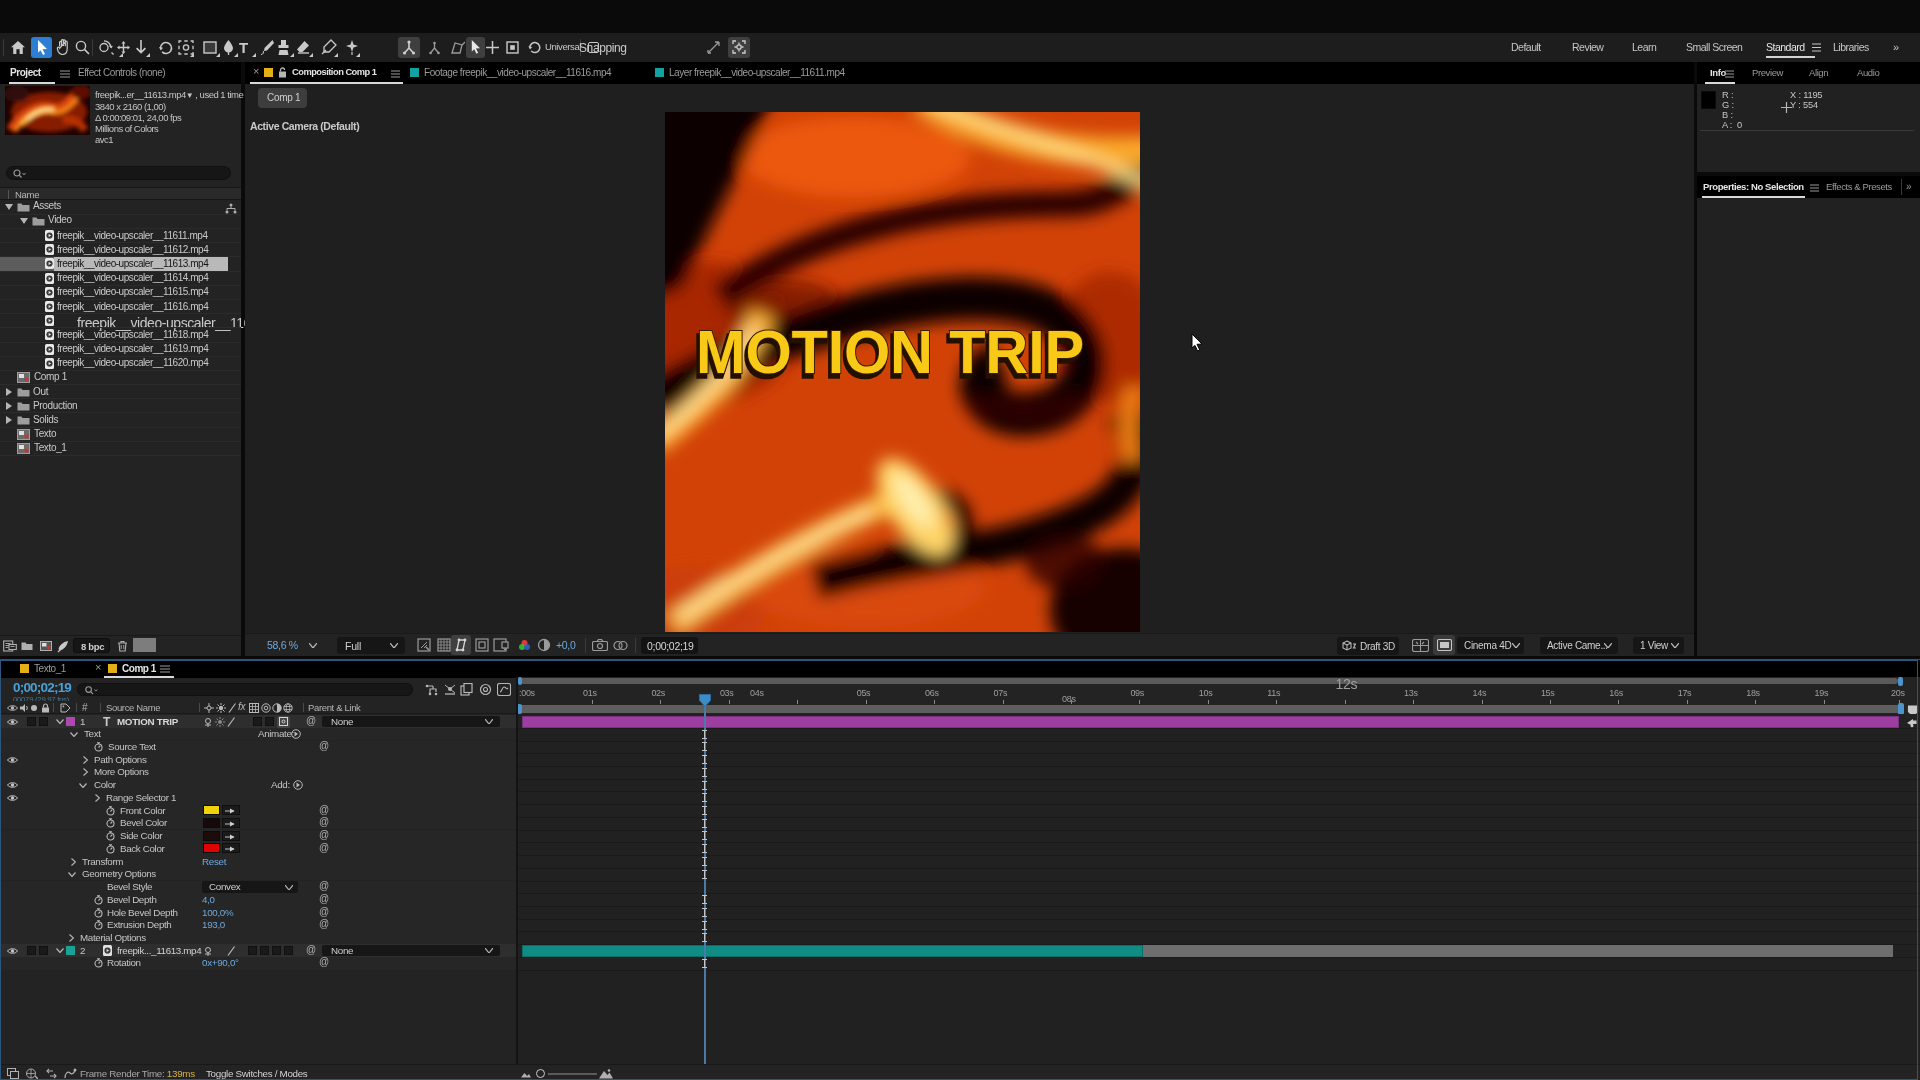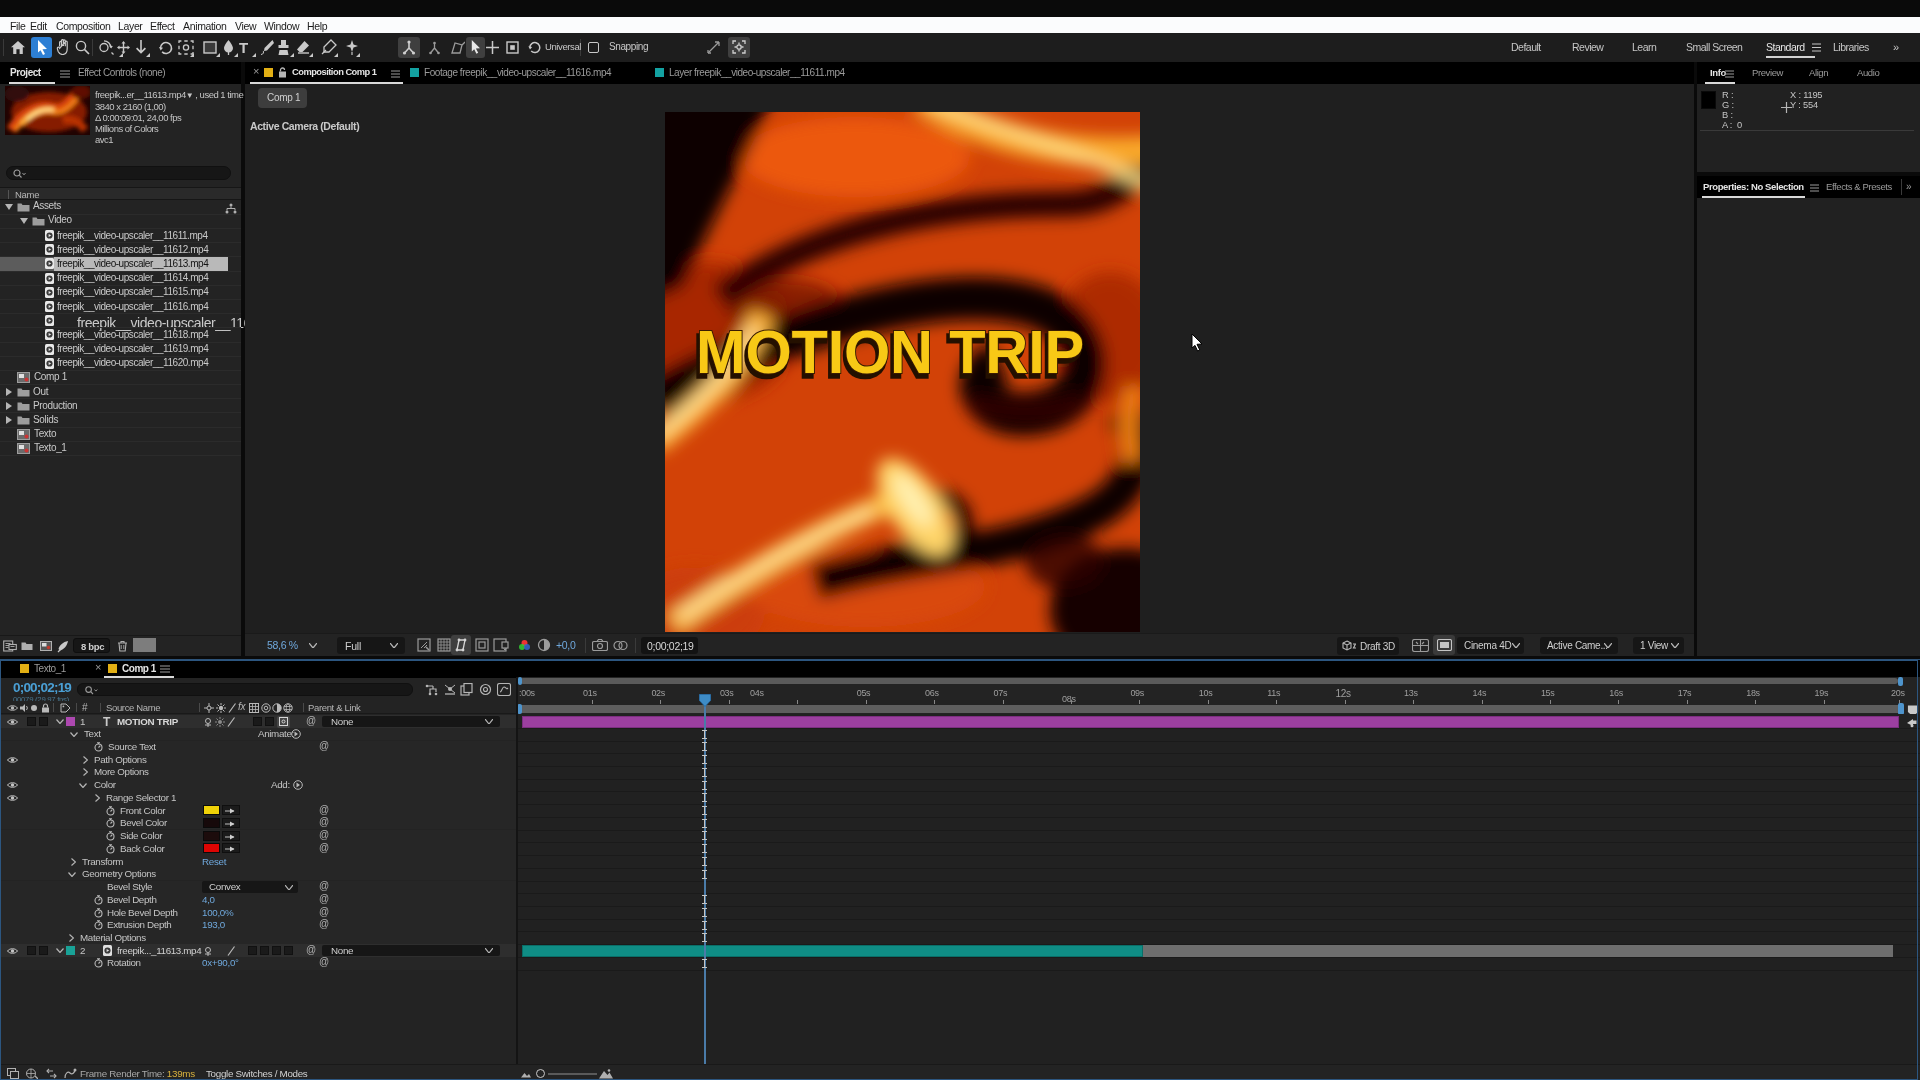--- a/index.html
+++ b/index.html
@@ -29,31 +29,20 @@
 #timeline{left:0;top:659px;width:1920px;height:421px;background:#232323;border-top:1px solid #2d5379;}
 .trow{position:absolute;left:0;width:517px;height:13px;}
 .bluev{color:#6fa8dc;}
 .ibeam{position:absolute;width:5px;height:9px;border-top:1px solid #c5c5c5;border-bottom:1px solid #c5c5c5;background:linear-gradient(to right,transparent 2px,#c5c5c5 2px,#c5c5c5 3px,transparent 3px);}
 </style>
 </head>
 <body>
 <div id="app">
 
 
-  <div class="abs" id="menubar">
-    <div class="menuitem" style="left:10px;">File</div>
-    <div class="menuitem" style="left:30px;">Edit</div>
-    <div class="menuitem" style="left:56px;">Composition</div>
-    <div class="menuitem" style="left:118px;">Layer</div>
-    <div class="menuitem" style="left:150px;">Effect</div>
-    <div class="menuitem" style="left:183px;">Animation</div>
-    <div class="menuitem" style="left:235px;">View</div>
-    <div class="menuitem" style="left:264px;">Window</div>
-    <div class="menuitem" style="left:307px;">Help</div>
-  </div>
 
   <div class="abs" id="toolbar">
     <div class="abs" style="left:3px;top:6px;width:1px;height:17px;background:#3a3a3a;"></div>
     <svg class="abs" style="left:10px;top:7px;" width="16" height="15" viewBox="0 0 16 15">
         <path d="M8 1 L15 7.2 12.8 7.2 12.8 14 9.6 14 9.6 9.2 6.4 9.2 6.4 14 3.2 14 3.2 7.2 1 7.2 Z" fill="#c9c9c9"></path>
       </svg>
     <div class="abs" style="left:31px;top:4px;width:21px;height:21px;background:#2d7fd4;border-radius:3px;"></div>
     <svg class="abs" style="left:36px;top:7px;" width="12" height="15" viewBox="0 0 12 15">
         <path d="M2 0 L11 9 6.5 9.3 9 14 7 15 4.6 10.2 2 12.6 Z" fill="#fff"></path>
       </svg>
@@ -175,21 +164,21 @@
         <rect x="1" y="1" width="11" height="11" fill="none" stroke="#c9c9c9" stroke-width="1.4"></rect>
         <rect x="4.2" y="4.2" width="4.6" height="4.6" fill="#c9c9c9"></rect>
       </svg>
     <svg class="abs" style="left:527px;top:7px;" width="15" height="15" viewBox="0 0 15 15">
         <path d="M2.8 7.5 a5 5 0 1 1 1.4 3.5" fill="none" stroke="#c9c9c9" stroke-width="1.5"></path>
         <path d="M1.4 6.2 L3 9.6 5.2 7 Z" fill="#c9c9c9"></path>
       </svg>
       <div class="abs" style="left:580px;top:6px;width:1px;height:17px;background:#3a3a3a;"></div>
     <div class="txt" style="left:545px;top:8px;color:#c9c9c9;font-size:9.5px;letter-spacing:-0.4px;">Universal</div>
     <div class="abs" style="left:588px;top:9px;width:11px;height:11px;border:1.5px solid #c9c9c9;border-radius:2px;"></div>
-    <div class="txt" style="left:609px;top:8px;color:#c9c9c9;font-size:10px;letter-spacing:-0.4px;">Snapping</div>
+    <div class="txt" style="left:579px;top:8px;color:#c9c9c9;font-size:12px;letter-spacing:-0.4px;">Snapping</div>
     <svg class="abs" style="left:707px;top:8px;" width="13" height="13" viewBox="0 0 13 13">
         <path d="M1 12 L12 1 M12 1 h-4 M12 1 v4" stroke="#9b9b9b" stroke-width="1.3" fill="none"></path>
         <path d="M1 12 h3 M1 12 v-3" stroke="#9b9b9b" stroke-width="1.3"></path>
       </svg>
     <div class="abs" style="left:728px;top:4px;width:22px;height:21px;background:#3f3f3f;border-radius:3px;"></div>
     <svg class="abs" style="left:732px;top:7px;" width="14" height="14" viewBox="0 0 14 14">
         <g stroke="#cfcfcf" stroke-width="1.3" fill="none">
           <path d="M1 4 V1 H4 M10 1 H13 V4 M13 10 V13 H10 M4 13 H1 V10"></path>
           <circle cx="7" cy="7" r="2.2"></circle>
           <path d="M7 2.5 v2 M7 9.5 v2 M2.5 7 h2 M9.5 7 h2"></path>
@@ -731,21 +720,21 @@
     <div class="txt" style="left:993.5px;top:28px;font-size:9px;letter-spacing:-0.3px;color:#9f9f9f;">07s</div>
     <div class="abs" style="left:1002.5px;top:40px;width:1px;height:4px;background:#888;"></div>
     <div class="txt" style="left:1062.0px;top:28px;font-size:9px;letter-spacing:-0.3px;color:#9f9f9f;margin-top:6px;">08s</div>
     <div class="abs" style="left:1071.0px;top:40px;width:1px;height:4px;background:#888;"></div>
     <div class="txt" style="left:1130.4px;top:28px;font-size:9px;letter-spacing:-0.3px;color:#9f9f9f;">09s</div>
     <div class="abs" style="left:1139.4px;top:40px;width:1px;height:4px;background:#888;"></div>
     <div class="txt" style="left:1198.8px;top:28px;font-size:9px;letter-spacing:-0.3px;color:#9f9f9f;">10s</div>
     <div class="abs" style="left:1207.8px;top:40px;width:1px;height:4px;background:#888;"></div>
     <div class="txt" style="left:1267.2px;top:28px;font-size:9px;letter-spacing:-0.3px;color:#9f9f9f;">11s</div>
     <div class="abs" style="left:1276.2px;top:40px;width:1px;height:4px;background:#888;"></div>
-    <div class="txt" style="left:1335.6px;top:28px;font-size:10px;letter-spacing:-0.3px;color:#9f9f9f;">12s</div>
+    <div class="txt" style="left:1335.6px;top:16px;font-size:14px;letter-spacing:-0.3px;color:#9f9f9f;">12s</div>
     <div class="abs" style="left:1344.6px;top:40px;width:1px;height:4px;background:#888;"></div>
     <div class="txt" style="left:1404.1px;top:28px;font-size:9px;letter-spacing:-0.3px;color:#9f9f9f;">13s</div>
     <div class="abs" style="left:1413.1px;top:40px;width:1px;height:4px;background:#888;"></div>
     <div class="txt" style="left:1472.5px;top:28px;font-size:9px;letter-spacing:-0.3px;color:#9f9f9f;">14s</div>
     <div class="abs" style="left:1481.5px;top:40px;width:1px;height:4px;background:#888;"></div>
     <div class="txt" style="left:1540.9px;top:28px;font-size:9px;letter-spacing:-0.3px;color:#9f9f9f;">15s</div>
     <div class="abs" style="left:1549.9px;top:40px;width:1px;height:4px;background:#888;"></div>
     <div class="txt" style="left:1609.3px;top:28px;font-size:9px;letter-spacing:-0.3px;color:#9f9f9f;">16s</div>
     <div class="abs" style="left:1618.3px;top:40px;width:1px;height:4px;background:#888;"></div>
     <div class="txt" style="left:1677.7px;top:28px;font-size:9px;letter-spacing:-0.3px;color:#9f9f9f;">17s</div>

